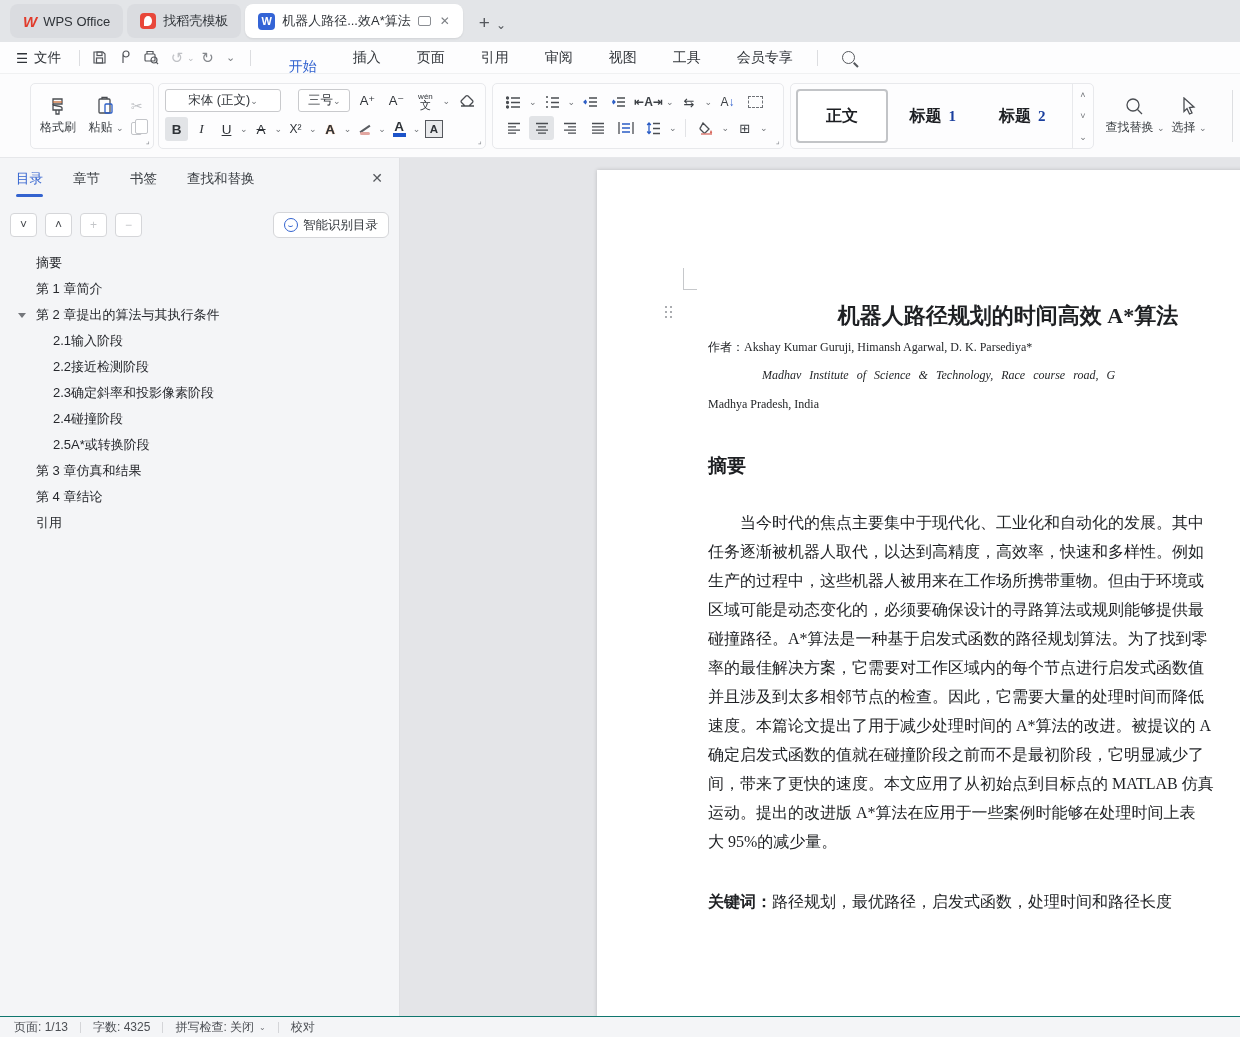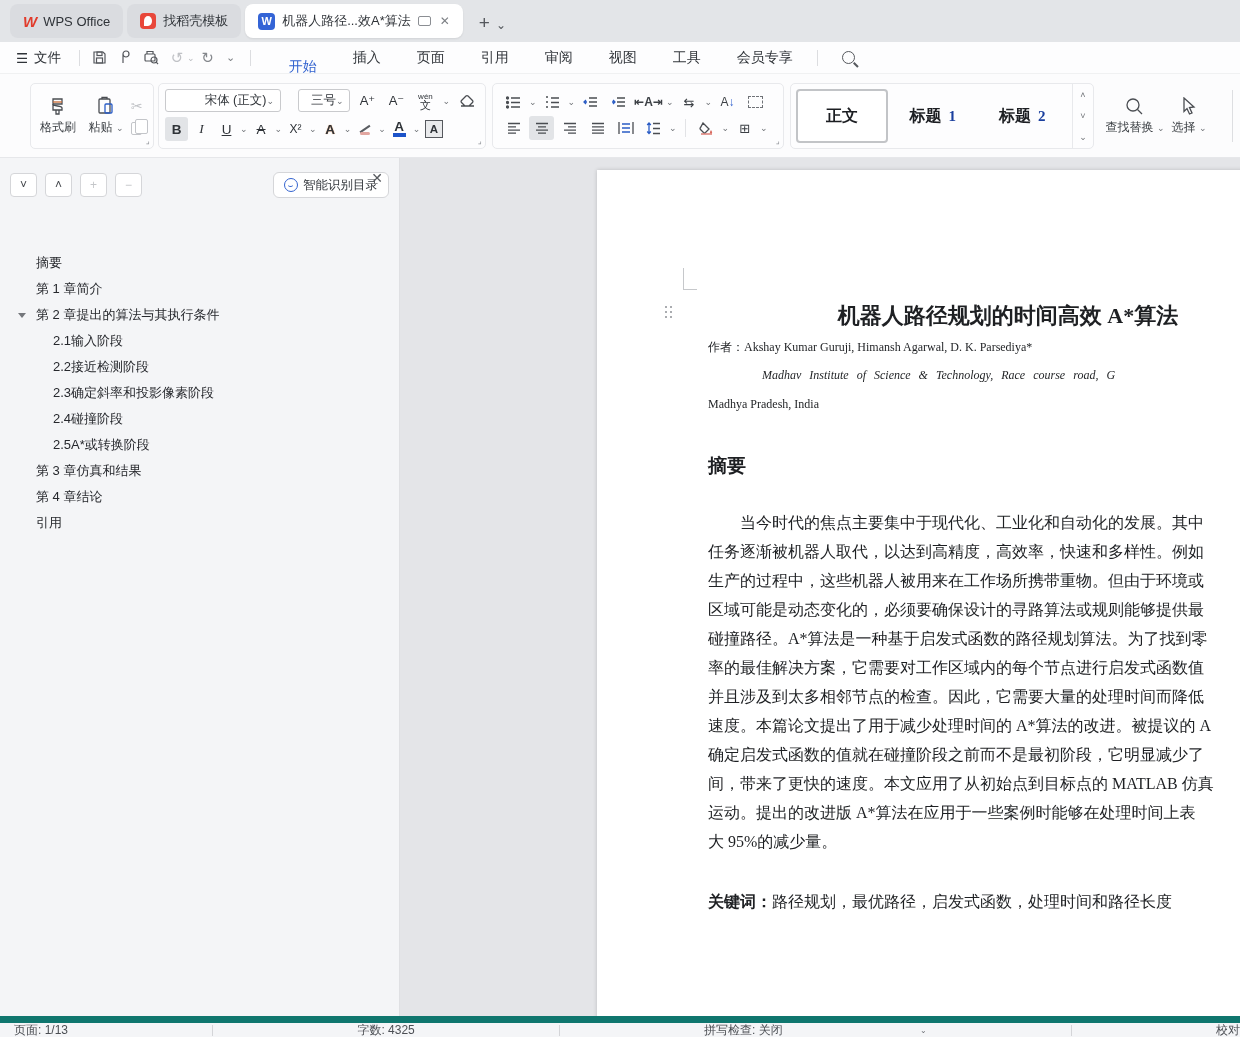--- a/index.html
+++ b/index.html
@@ -43,21 +43,21 @@
   .corner { position:absolute; right:2px; bottom:1px; font-size:9px; color:#9a9da2; transform:rotate(-45deg); }
   .bigbtn { display:flex; flex-direction:column; align-items:center; justify-content:center; gap:3px; font-size:12px; color:#3c4045; height:100%; }
   .bigbtn svg { stroke:#4a4d52; fill:none; stroke-width:1.3; }
   .caret { font-size:9px; color:#6f7277; }
   .g-clip { left:30px; width:124px; display:flex; padding:2px 4px; }
   .g-clip .col { display:flex; flex-direction:column; justify-content:center; gap:8px; color:#bfc1c5; font-size:14px; }
   .copy-ico { width:11px; height:13px; border:1.3px solid #c3c5c9; border-radius:2px; position:relative; background:#fff; }
   .copy-ico::before { content:""; position:absolute; left:2.5px; top:-4px; width:11px; height:13px; border:1.3px solid #c3c5c9; border-radius:2px; background:#fff; }
   .g-font { left:158px; width:328px; padding:5px 6px 3px 6px; }
   .frow1 { display:flex; align-items:center; gap:5px; }
-  .selectbox { display:flex; align-items:center; justify-content:flex-end; height:23px; background:#fff; border:1px solid #c9cacd; border-radius:3px; font-size:12.5px; color:#2f3338; padding:0 6px; }
+  .selectbox { display:flex; align-items:center; justify-content:center; height:23px; background:#fff; border:1px solid #c9cacd; border-radius:3px; font-size:12.5px; color:#2f3338; padding:0 6px; }
   .fname { width:128px; }
   .fsize { width:57px;margin-left:12px; }
   .fbtn { min-width:24px; height:23px; display:flex; align-items:center; justify-content:center; font-size:13px; color:#2f3338; border-radius:3px; }
   .frow2 { display:flex; align-items:center; gap:2px; margin-top:5px; }
   .fmt { min-width:23px; height:24px; display:flex; align-items:center; justify-content:center; font-size:13.5px; color:#2f3338; border-radius:3px; }
   .fmt.on { background:#e2e4e7; }
   .ustyle { text-decoration:underline; }
   .strk { text-decoration:line-through; }
   .effectA { color:#2f3338; text-shadow:0 0 1px #d8803f; font-weight:bold; }
   .colorA { display:flex; flex-direction:column; align-items:center; line-height:11px; font-weight:bold; }
@@ -119,21 +119,21 @@
   .affil1 { top:198px; left:165px; word-spacing:5px;font-style:italic; }
   .affil2 { top:227px; }
   .abs-head { position:absolute; left:111px; top:283px; font-size:19px; font-weight:bold; }
   .abstract { position:absolute; left:111px; top:338px; font-size:16px; }
   .abstract div { height:29px; line-height:29px; white-space:nowrap; }
   .abstract div:first-child { text-indent:32px; }
   .keywords { position:absolute; left:111px; top:722px; font-size:16px; white-space:nowrap; }
   .keywords b { font-weight:bold; }
 
   
-  .statusbar { position:absolute; left:0; bottom:0; width:1240px; height:21px; background:#f4f5f7; border-top:7px solid #0f766e; display:flex; align-items:center; font-size:12px; color:#4c4f54; padding-left:14px;justify-content:space-between; }
+  .statusbar { position:absolute; left:0; bottom:0; width:1240px; height:21px; background:#f4f5f7; border-top:1px solid #0f766e; display:flex; align-items:center; font-size:12px; color:#4c4f54; padding-left:14px; }
   .st-sep { width:1px; height:11px; background:#d4d5d8; margin:0 12px; }
   .st-caret { font-size:8px; color:#6f7277; margin-left:5px; }
 </style>
 </head>
 <body>
 
 <div class="app">
 
   <div class="tabbar">
     <div class="tab">
@@ -404,20 +404,26 @@
           </svg>
         <span><span>选择</span> <span class="caret">⌄</span></span>
       </div>
     </div>
     <div class="rb-div"></div>
   </div>
 
   <div class="main">
 
     <div class="sidebar">
+      <div class="sb-tabs">
+        <span class="sb-tab active">目录</span>
+        <span class="sb-tab">章节</span>
+        <span class="sb-tab">书签</span>
+        <span class="sb-tab">查找和替换</span>
+      </div>
       <span class="sb-close">✕</span>
       <div class="sb-controls">
         <span class="sq">˅</span>
         <span class="sq">˄</span>
         <span class="sq dis">+</span>
         <span class="sq dis">−</span>
         <span class="smart">
           <span class="smart-ico"></span>
           <span>智能识别目录</span>
         </span>

